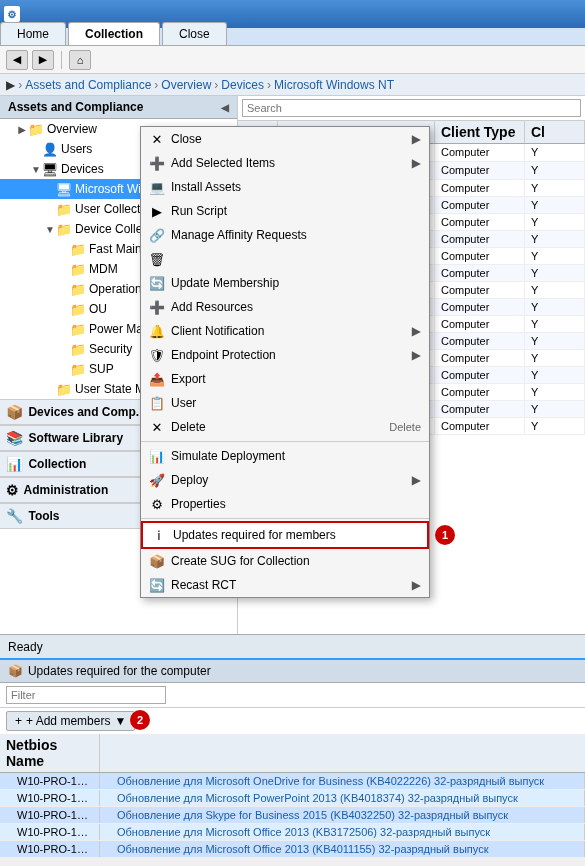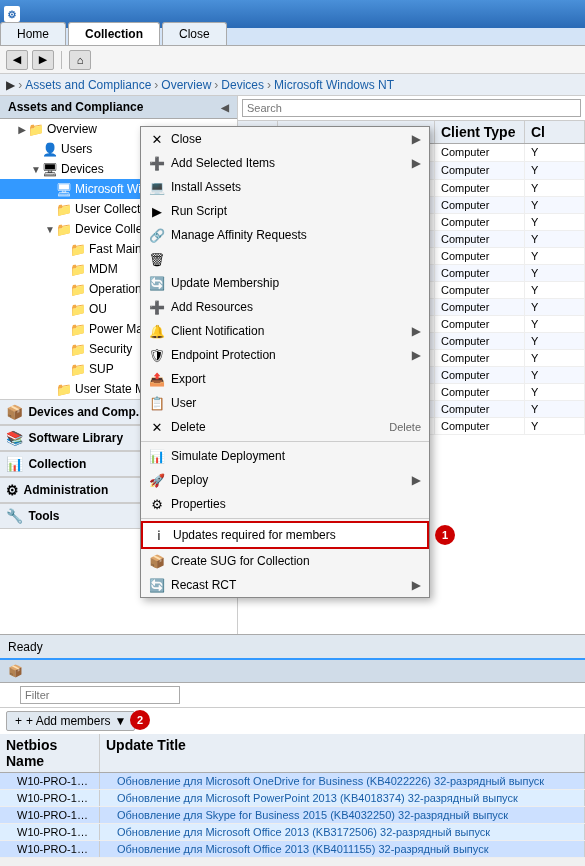--- a/index.html
+++ b/index.html
@@ -224,21 +224,21 @@
     .bottom-panel-header {
       background: #d0dce8;
       padding: 4px 8px;
       font-size: 12px;
       display: flex;
       align-items: center;
       gap: 5px;
       border-bottom: 1px solid #aaa;
     }
     .filter-bar {
-      padding: 3px 20px;
+      padding: 3px 6px;
       border-bottom: 1px solid #ccc;
     }
     .filter-bar input {
       width: 160px;
       padding: 2px 4px;
       border: 1px solid #aaa;
       font-size: 11px;
     }
     .add-criteria-btn {
       display: inline-flex;
@@ -635,35 +635,35 @@
 
   </div>
 
   <div class="status-bar">
     <span>Ready</span>
   </div>
 
   <div class="bottom-panel">
     <div class="bottom-panel-header" style="position:relative;">
       <span>📦</span>
+      <span>Updates required for the computer</span>
     </div>
     <div class="filter-bar">
       <input type="text" placeholder="Filter" style="">
     </div>
     <div style="position:relative; display:inline-block;">
       <div class="add-criteria-btn">
         <span>+</span>
         <span>+ Add members</span>
         <span>▼</span>
       </div>
       <div class="badge" style="left: 130px; top: 2px; transform: none;">2</div>
     </div>
     <div class="bottom-table-header">
       <div class="th">Netbios Name</div>
-      <div class="th">Update Title</div>
     </div>
     <div class="bottom-table-body" id="bottom-table-body">
 
     <div class="bottom-row">
     <div class="bottom-td">W10-PRO-1709</div>
     <div class="bottom-td blue-text">Обновление для Microsoft OneDrive for Business (KB4022226) 32-разрядный выпуск</div>
   </div>
         <div class="bottom-row">
     <div class="bottom-td">W10-PRO-1709</div>
     <div class="bottom-td blue-text">Обновление для Microsoft PowerPoint 2013 (KB4018374) 32-разрядный выпуск</div>

